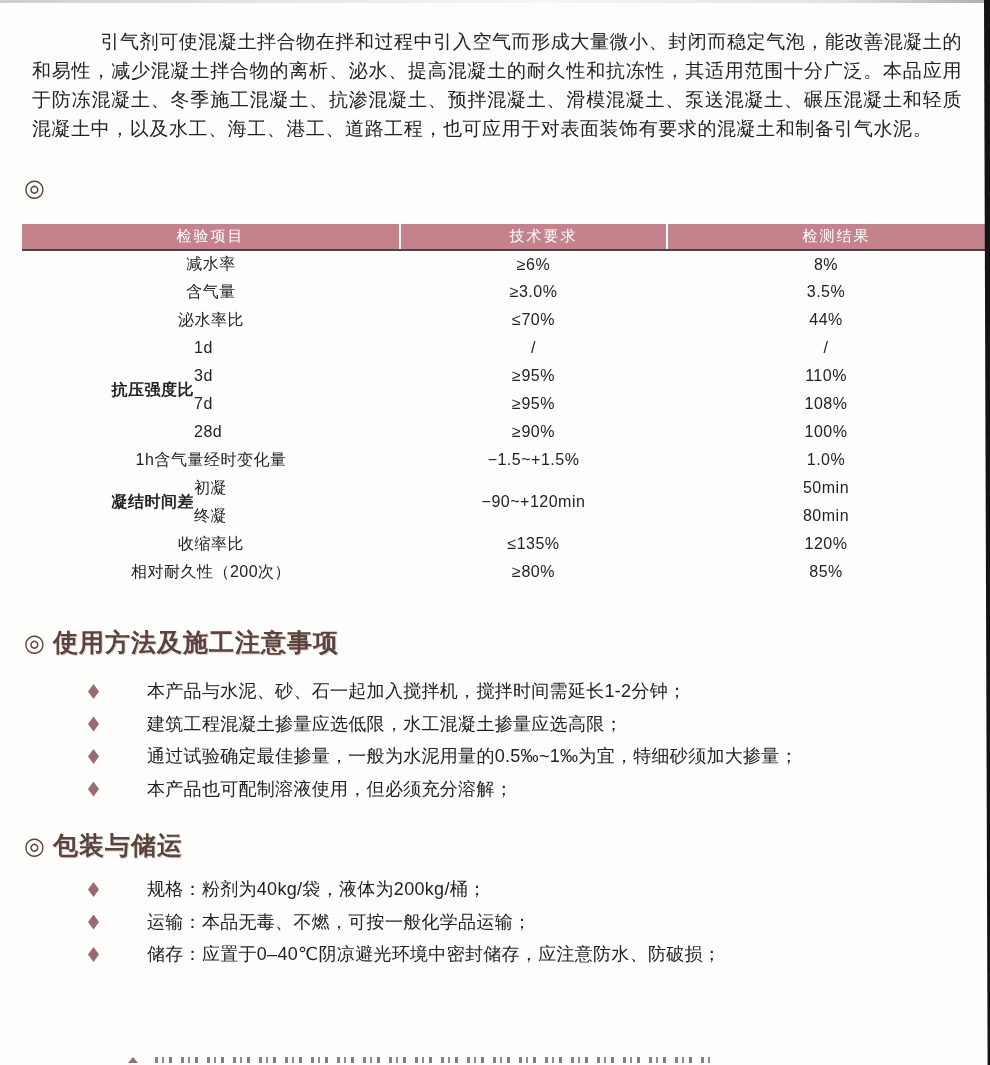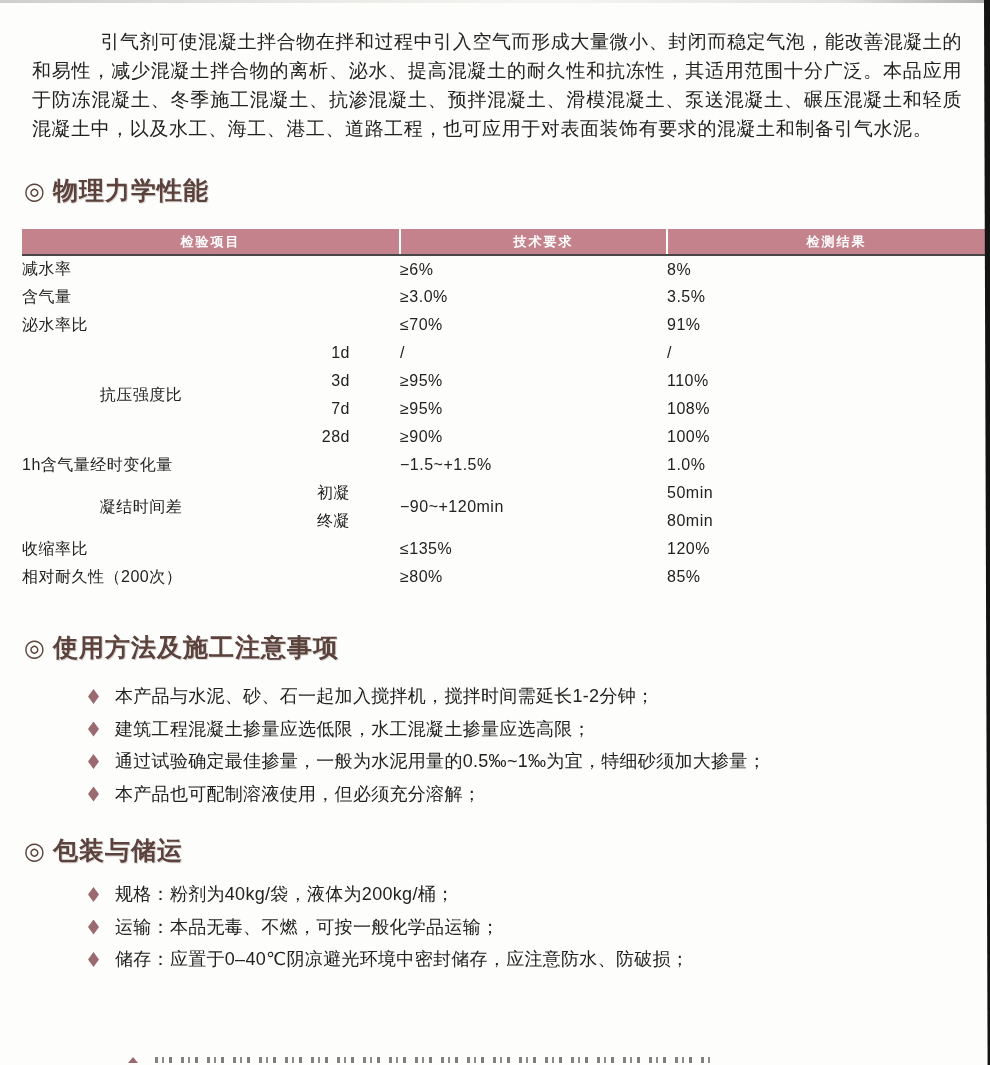--- a/index.html
+++ b/index.html
@@ -62,41 +62,42 @@
     font-size:16px;
     color:var(--text);
   }
   col.c-a{width:172px;}
   col.c-b{width:206px;}
   col.c-c{width:267px;}
   col.c-d{width:318px;}
   .spec-table th{
     background:var(--header-bg);
     color:var(--header-text);
-    font-size:13px;
-    font-weight:700;
+    font-size:15px;
+    font-weight:400;
     letter-spacing:2px;
     height:26px;
     border-bottom:2px solid var(--rule);
   }
   .spec-table th.sep{border-left:2px solid #ffffff;padding-left:20px;}
   .spec-table td{
     height:28px;
-    text-align:left;
+    text-align:center;
     vertical-align:middle;
     letter-spacing:.5px;
   }
-  .spec-table td.item-group{text-align:center;padding-left:66px;}
-  .spec-table td.sub-label{text-align:right;padding-right:50px;}
+  .spec-table td.item-group{text-align:right;padding-left:66px;font-weight:bold;}
+  .spec-table td.sub-label{text-align:left;padding-right:50px;}
   .bullets{margin:16px 30px 0 88px;}
   .bl-usage{margin-top:17px;}
   .bl-packaging{margin-top:12px;}
   .bullet{
     display:flex;align-items:flex-start;
     margin-bottom:1px;
+    gap:32px;
   }
   .diamond{
     flex:none;
     width:11px;height:15px;
     margin-top:8px;
     background:var(--diamond);
     clip-path:polygon(50% 0,100% 50%,50% 100%,0 50%);
   }
   .bullet-text{
     margin-left:16px;
@@ -129,21 +130,20 @@
 </head>
 <body>
 
 <div class="page">
   <div class="top-edge"></div>
 
   <p class="intro">引气剂可使混凝土拌合物在拌和过程中引入空气而形成大量微小、封闭而稳定气泡，能改善混凝土的和易性，减少混凝土拌合物的离析、泌水、提高混凝土的耐久性和抗冻性，其适用范围十分广泛。本品应用于防冻混凝土、冬季施工混凝土、抗渗混凝土、预拌混凝土、滑模混凝土、泵送混凝土、碾压混凝土和轻质混凝土中，以及水工、海工、港工、道路工程，也可应用于对表面装饰有要求的混凝土和制备引气水泥。</p>
 
   <div class="section-title st-physical">
     <span class="marker">◎</span>
-    <span>物理力学性能</span>
   </div>
 
   <table class="spec-table">
     <colgroup>
       <col class="c-a">
         <col class="c-b">
         <col class="c-c">
         <col class="c-d">
     </colgroup>
     <thead>
@@ -160,21 +160,21 @@
           <td class="val">8%</td>
         </tr>
         <tr>
           <td class="item-plain" colspan="2">含气量</td>
           <td class="val">≥3.0%</td>
           <td class="val">3.5%</td>
         </tr>
         <tr>
           <td class="item-plain" colspan="2">泌水率比</td>
           <td class="val">≤70%</td>
-          <td class="val">91%</td>
+          <td class="val">44%</td>
         </tr>
         <tr>
           <td class="item-group" rowspan="4">抗压强度比</td>
           <td class="sub-label">1d</td>
           <td class="val">/</td>
           <td class="val">/</td>
         </tr>
         <tr>
           <td class="sub-label">3d</td>
           <td class="val">≥95%</td>

